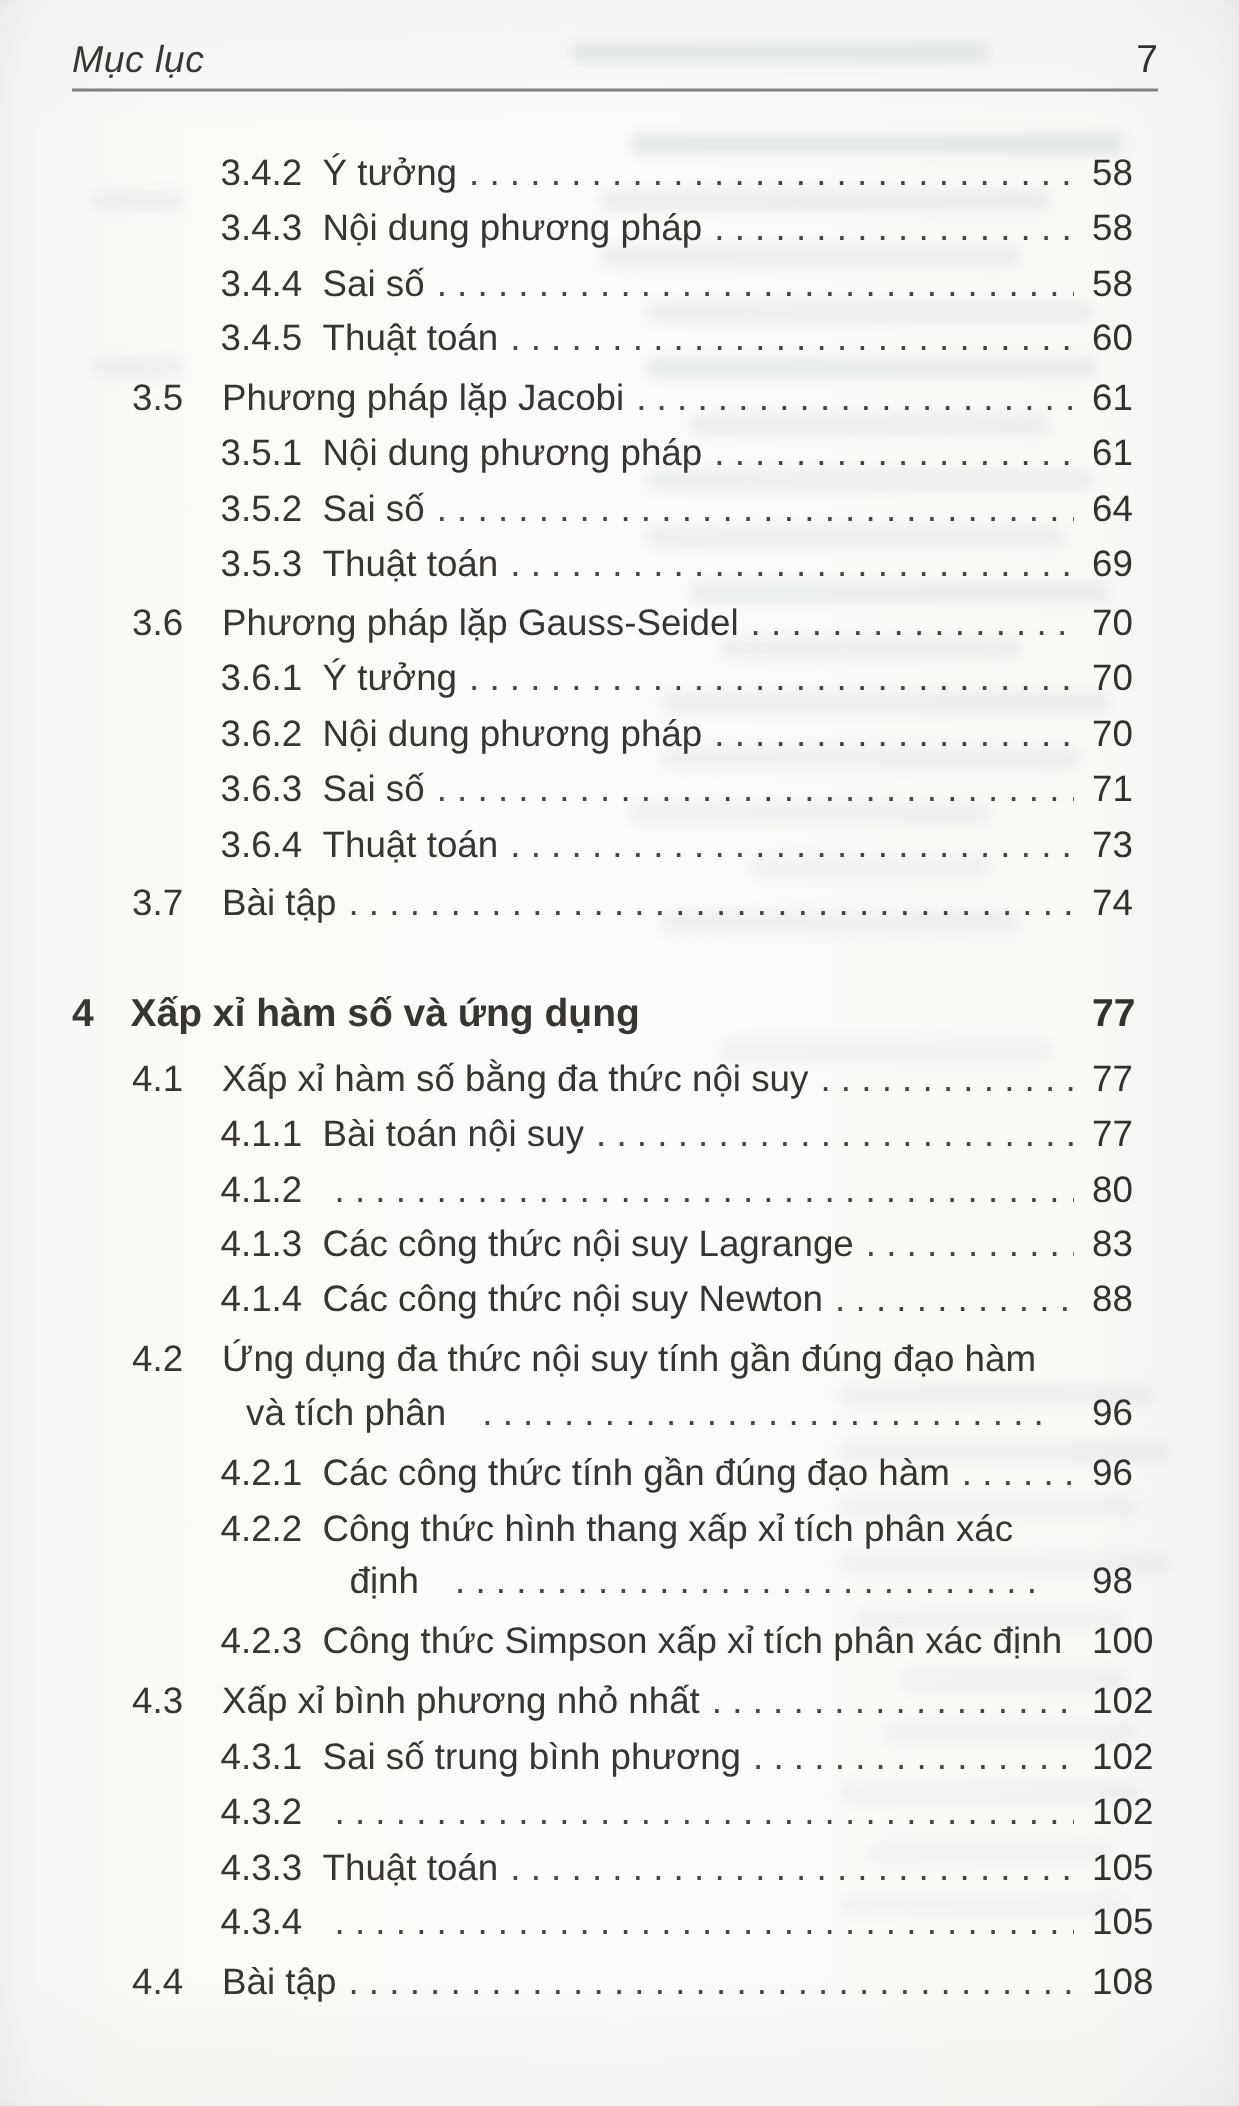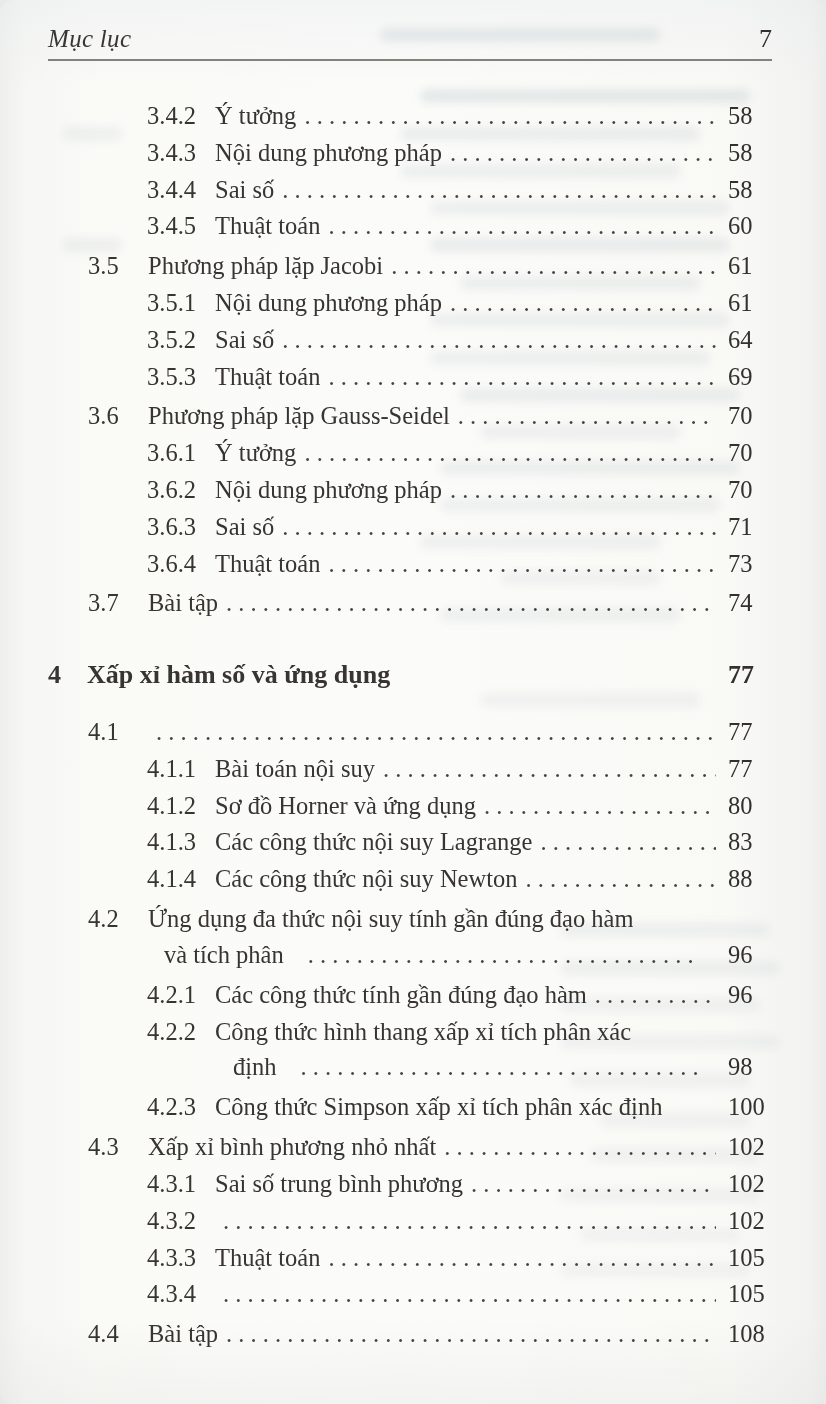--- a/index.html
+++ b/index.html
@@ -4,21 +4,21 @@
 <style>
   html,body{margin:0;padding:0;background:#e9eae7;}
   .page{
     position:relative;
     width:826px;height:1404px;
     margin:0 auto;
     overflow:hidden;
     background:
       linear-gradient(90deg, #eff0ee 0%, #f6f7f4 3%, #fafaf7 12%, #fbfbf9 50%, #f9f9f6 88%, #f2f3f1 98%, #ecedeb 100%),
       #fafaf7;
-    font-family:Liberation Serif, serif;
+    font-family:Liberation Sans, sans-serif;
     color:#373431;
     border-radius:14px;
   }
   
   .page::before{
     content:"";position:absolute;inset:0;
     background:linear-gradient(180deg, rgba(228,232,236,.35) 0%, rgba(255,255,255,0) 6%, rgba(255,255,255,0) 94%, rgba(224,226,222,.30) 100%);
     pointer-events:none;
   }
 
@@ -49,21 +49,21 @@
   }
   .row .pg{flex:0 0 auto;min-width:44px;text-align:left;padding-left:10px;color:#33302d;}
 
   
   .lv-ch{font-weight:700;font-size:26px;margin-top:35px;}
   .lv-ch .num{width:39px;}
   .lv-sec{margin-top:3px;padding-left:40px;}
   .lv-sec .num{width:60px;}
   .lv-sub{padding-left:99px;}
   .lv-sub .num{width:68px;}
-  .lv-ch + .lv-sec{margin-top:20px;}
+  .lv-ch + .lv-sec{margin-top:8px;}
   
   .row.cont{height:33px;line-height:33px;margin-bottom:6px;margin-top:0;gap:16px;}
   .lv-sec.cont{padding-left:100px;}
   .lv-sec.cont .num{width:0;}
   .lv-sub.cont{padding-left:169px;}
   .lv-sub.cont .num{width:0;}
 
   
   .smudge{
     position:absolute;height:14px;border-radius:7px;
@@ -200,32 +200,32 @@
     <span class="pg">74</span>
   </div>
       <div class="row lv-ch">
     <span class="num">4</span>
     <span class="ttl">Xấp xỉ hàm số và ứng dụng</span>
     <span class="leader" aria-hidden="true"></span>
     <span class="pg">77</span>
   </div>
       <div class="row lv-sec">
     <span class="num">4.1</span>
+    <span class="ttl">Xấp xỉ hàm số bằng đa thức nội suy</span>
     <span class="leader" aria-hidden="true">. . . . . . . . . . . . . . . . . . . . . . . . . . . . . . . . . . . . . . . . . . . . . . . . . . . . . . . . . . . . </span>
     <span class="pg">77</span>
   </div>
       <div class="row lv-sub">
     <span class="num">4.1.1</span>
     <span class="ttl">Bài toán nội suy</span>
     <span class="leader" aria-hidden="true">. . . . . . . . . . . . . . . . . . . . . . . . . . . . . . . . . . . . . . . . . . . . . . . . . . . . . . . . . . . . </span>
     <span class="pg">77</span>
   </div>
       <div class="row lv-sub">
     <span class="num">4.1.2</span>
-    <span class="ttl">Sơ đồ Horner và ứng dụng</span>
     <span class="leader" aria-hidden="true">. . . . . . . . . . . . . . . . . . . . . . . . . . . . . . . . . . . . . . . . . . . . . . . . . . . . . . . . . . . . </span>
     <span class="pg">80</span>
   </div>
       <div class="row lv-sub">
     <span class="num">4.1.3</span>
     <span class="ttl">Các công thức nội suy Lagrange</span>
     <span class="leader" aria-hidden="true">. . . . . . . . . . . . . . . . . . . . . . . . . . . . . . . . . . . . . . . . . . . . . . . . . . . . . . . . . . . . </span>
     <span class="pg">83</span>
   </div>
       <div class="row lv-sub">

